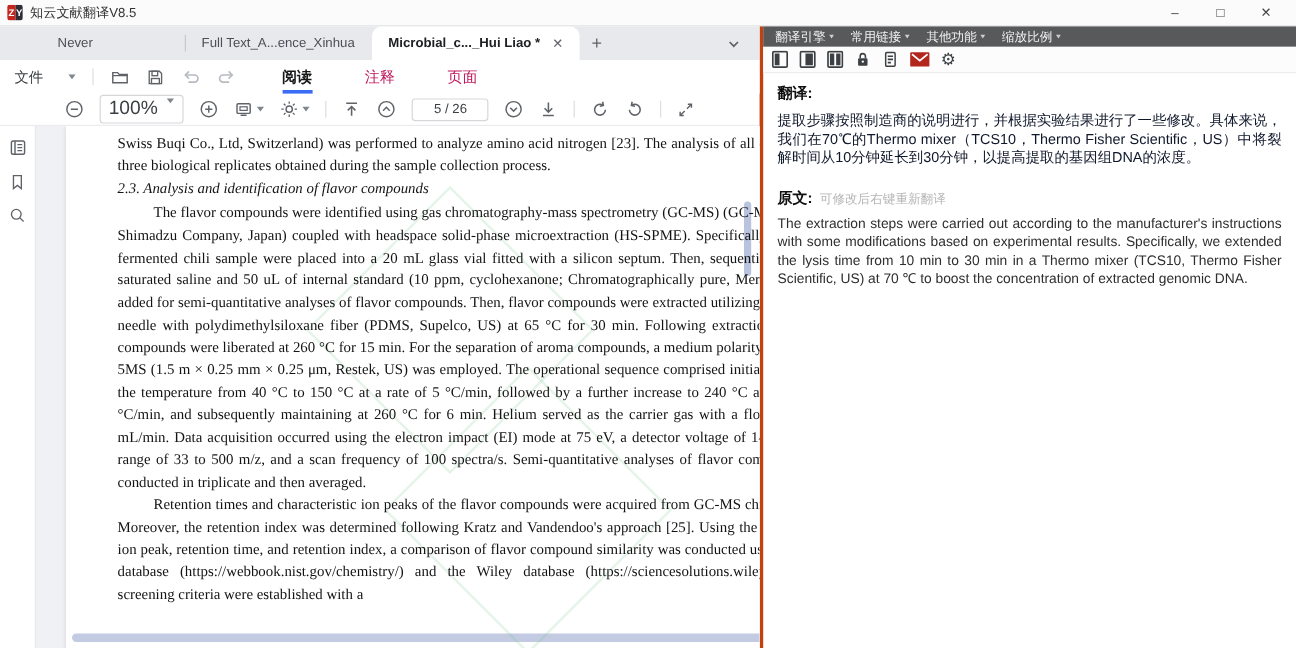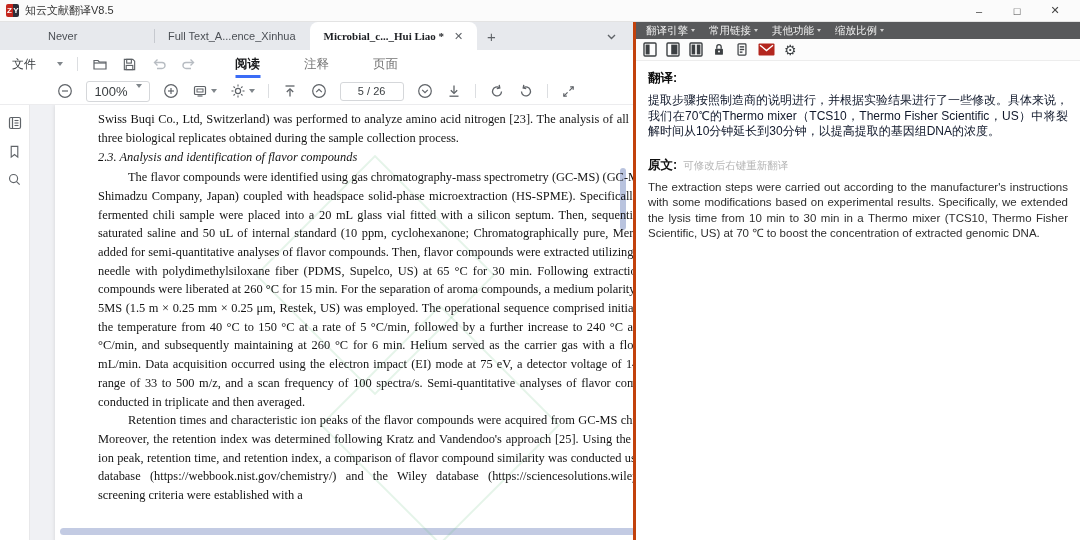--- a/index.html
+++ b/index.html
@@ -20,41 +20,41 @@
              font-size:11px; color:#444; cursor:default; }
 
   .main-row { flex:1; display:flex; min-height:0; }
 
   
   .left-region { width:633px; display:flex; flex-direction:column; background:#fff; }
 
   .tabbar { height:28px; background:#e7e9ed; display:flex; align-items:stretch; padding-left:34px; flex:0 0 28px; position:relative; }
   .tab { display:flex; align-items:center; padding:0 14px; font-size:11px; color:#4b4f55; min-width:120px; position:relative; }
   .tab + .tab::before { content:""; position:absolute; left:0; top:7px; height:14px; width:1px; background:#c6c9cf; }
-  .tab.active { background:#fff; border-radius:8px 8px 0 0; color:#1d1f23; font-weight:bold; min-width:130px;font-family:Liberation Serif, serif; }
+  .tab.active { background:#fff; border-radius:8px 8px 0 0; color:#1d1f23; font-weight:bold; min-width:130px; }
   .tab.active::before { display:none; }
   .tab-close { margin-left:10px; font-weight:normal; font-size:11px; color:#5f6368; }
   .tab-add { width:28px; display:flex; align-items:center; justify-content:center; font-size:15px; color:#5f6368; }
   .tab-chevron { margin-left:auto; margin-right:16px; display:flex; align-items:center; }
 
   .toolbar1 { height:28px; background:#fff; display:flex; align-items:center; padding:0 12px; position:relative; flex:0 0 28px; }
   .tb-group { display:flex; align-items:center; gap:14px; }
   .file-menu { display:flex; align-items:center; gap:21px; font-size:12px; color:#3c4043; }
   .caret { width:0; height:0; border-left:3px solid transparent; border-right:3px solid transparent; border-top:4px solid #80868b; }
   .vdiv { width:1px; height:14px; background:#dcdee1; }
   .icon-btn { display:flex; align-items:center; justify-content:center; }
   .view-tabs { position:absolute; left:50%; top:0; transform:translateX(-50%); height:28px;
                display:flex; gap:44px; align-items:stretch; }
-  .view-tab { display:flex; align-items:center; font-size:12.5px; color:#737373; border-bottom:3px solid transparent; padding-top:3px; }
+  .view-tab { display:flex; align-items:center; font-size:12.5px; color:#be185d; border-bottom:3px solid transparent; padding-top:3px; }
   .view-tab.active { color:#17181a; font-weight:bold; border-bottom-color:#3b6cf6; }
 
   .toolbar2 { height:27px; background:#fff; border-bottom:1px solid #ececee; display:flex;
               align-items:center; justify-content:center; gap:13px; flex:0 0 27px; }
   .zoom-box { display:flex; gap:8px; border:1px solid #d5d7da; border-radius:3px;
-              padding:2px 7px; font-size:13px; color:#3c4043; }
+              padding:2px 7px; font-size:16px; color:#3c4043; }
   .page-box { width:64px; height:19px; border:1px solid #d5d7da; border-radius:3px; text-align:center;
               font-size:11px; color:#3c4043; font-family:"Liberation Sans",sans-serif; }
   .with-caret { display:flex; align-items:center; gap:3px; }
 
   
   .doc-region { flex:1; display:flex; min-height:0; position:relative; }
   .side-rail { width:30px; background:#fff; border-right:1px solid #e8e8ea; display:flex; flex-direction:column;
                align-items:center; padding-top:10px; gap:13px; flex:0 0 30px; }
   .pdf-area { flex:1; background:#f0f1f4; position:relative; overflow:hidden; }
   .pdf-page { position:absolute; left:25px; top:0; width:668px; height:520px; background:#fff;

